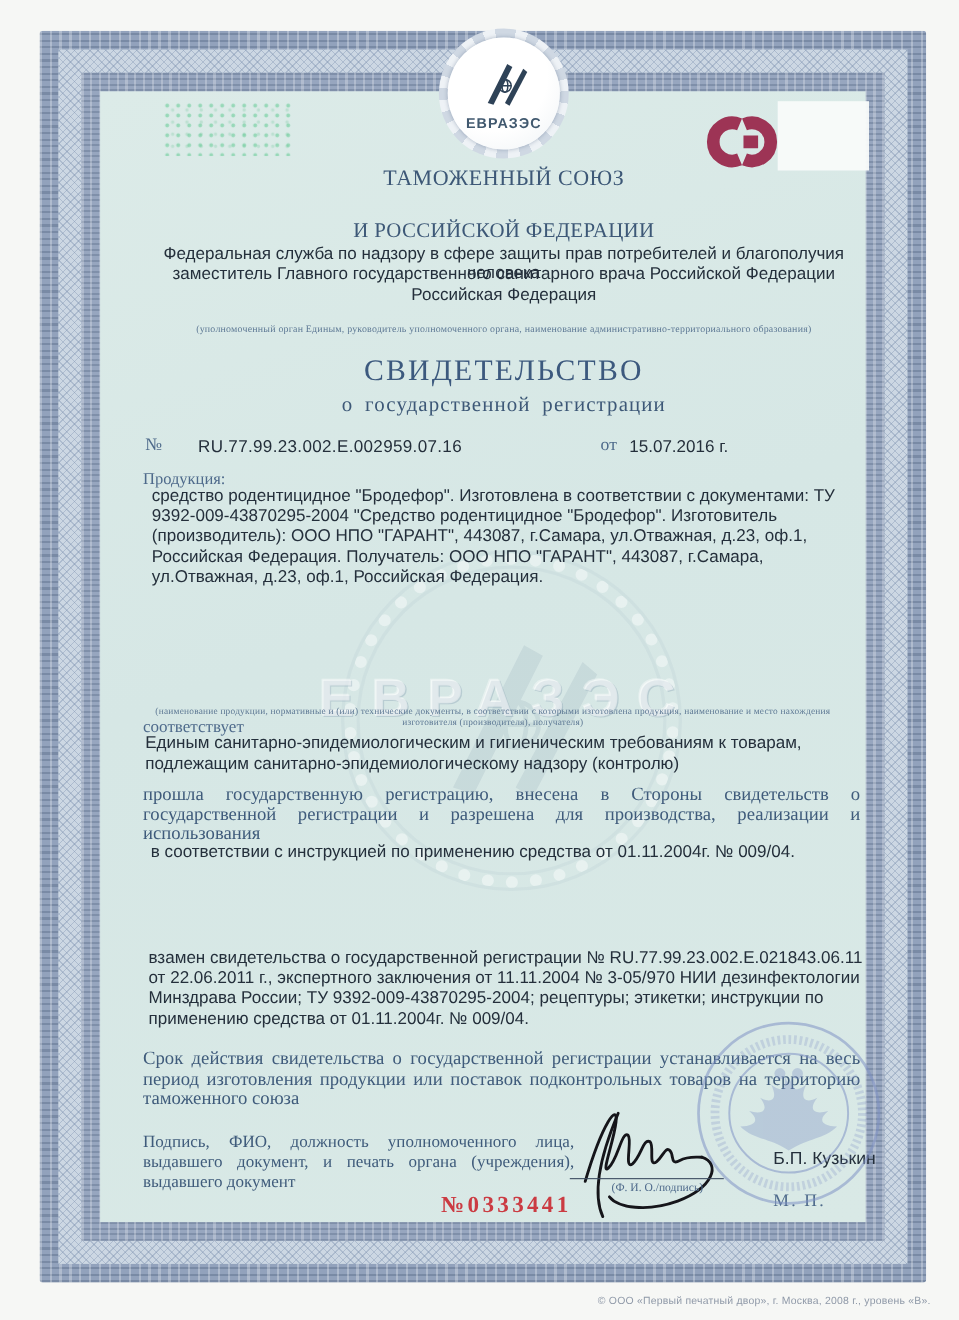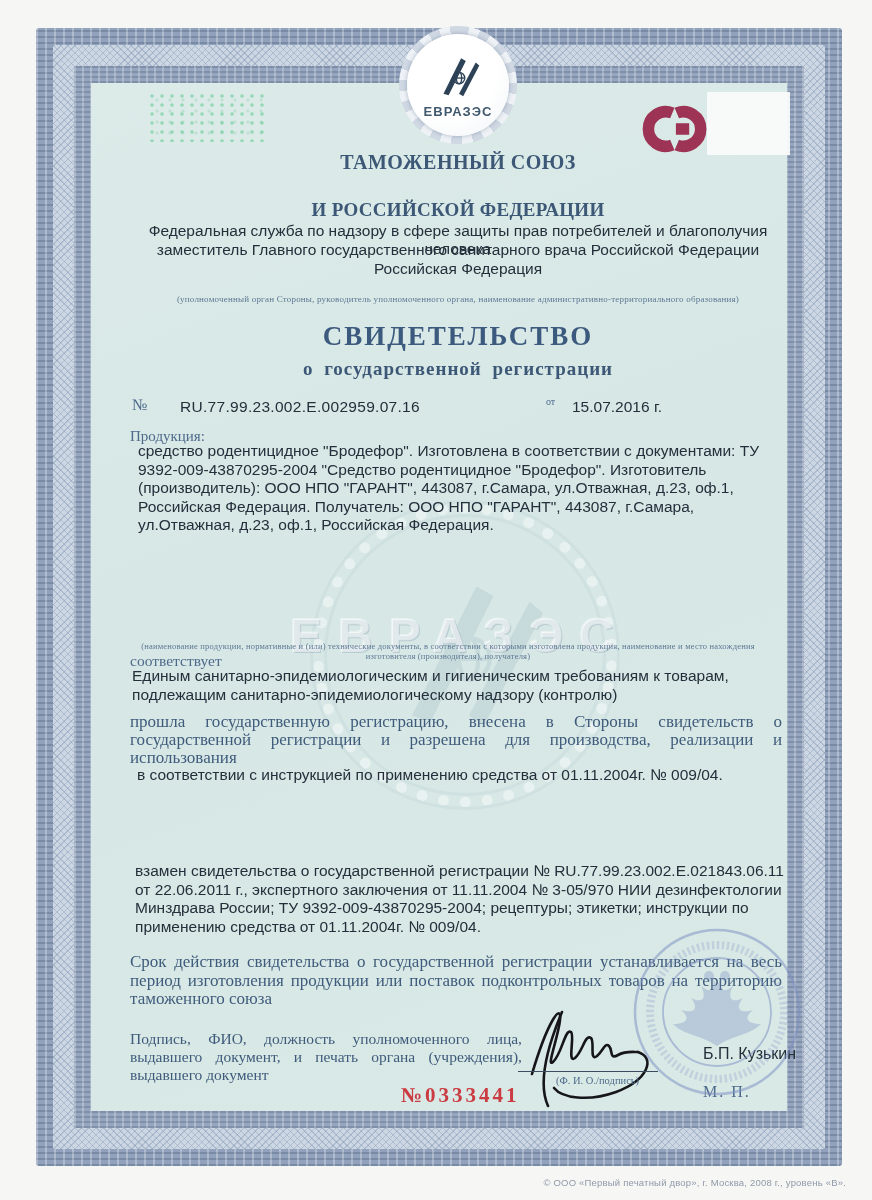--- a/index.html
+++ b/index.html
@@ -43,21 +43,21 @@
     background:linear-gradient(120deg,#f0f3e9,#e7f1e4 60%,#eef2ea);
     background-image:radial-gradient(circle at 4px 4px, rgba(74,196,130,.55) 1.3px, rgba(74,196,130,0) 2.2px),
                      radial-gradient(circle at 9px 8px, rgba(120,200,160,.35) 1.1px, rgba(120,200,160,0) 2px);
     background-size:10px 9px, 13px 11px;opacity:.85;}
 
   
   .white-patch{position:absolute;left:707px;top:92px;width:83px;height:63px;background:rgba(249,251,250,.95);}
 
   
   .center-line{position:absolute;left:128px;width:660px;text-align:center;}
-  .serif-bold{font-family:"Liberation Serif",serif;font-weight:bold;color:#3d5877;}
+  .serif-bold{font-family:"Liberation Serif",serif;font-weight:normal;color:#3d5877;}
   .serif-faded{font-family:"Liberation Serif",serif;color:#4e6a8b;}
   .serif-form{font-family:"Liberation Serif",serif;color:#3f5b7b;}
   .sans-typed{font-family:"Liberation Sans",sans-serif;color:#242f3b;}
   .tiny-caption{font-family:"Liberation Serif",serif;font-size:9px;color:#5d7894;letter-spacing:.2px;}
   .just{text-align:justify;}
 
   
   .wm-circle{position:absolute;left:313px;top:503px;width:282px;height:282px;border-radius:50%;
     border:11px dotted rgba(255,255,255,.75);box-shadow:0 0 0 3px rgba(160,180,195,.25), inset 0 0 0 3px rgba(160,180,195,.25);
     opacity:.55;display:flex;align-items:center;justify-content:center;}
@@ -132,28 +132,28 @@
       </g>
     </svg>
 
     <div class="white-patch"></div>
 
     <div class="center-line serif-bold" style="top:151px;font-size:20px;letter-spacing:.5px;">ТАМОЖЕННЫЙ СОЮЗ</div>
     <div class="center-line serif-bold" style="top:199px;font-size:19px;letter-spacing:.3px;">И РОССИЙСКОЙ ФЕДЕРАЦИИ</div>
     <div class="center-line sans-typed" style="top:222px;font-size:15.5px;">Федеральная служба по надзору в сфере защиты прав потребителей и благополучия человека</div>
     <div class="center-line sans-typed" style="top:241px;font-size:15.5px;">заместитель Главного государственного санитарного врача Российской Федерации</div>
     <div class="center-line sans-typed" style="top:260px;font-size:15.5px;">Российская Федерация</div>
-    <div class="center-line tiny-caption" style="top:294px;">(уполномоченный орган Стороны, руководитель уполномоченного органа, наименование административно-территориального образования)</div>
+    <div class="center-line tiny-caption" style="top:294px;">(уполномоченный орган Единым, руководитель уполномоченного органа, наименование административно-территориального образования)</div>
 
     <div class="center-line serif-bold" style="top:321px;font-size:27px;letter-spacing:2px;color:#3c597e;">СВИДЕТЕЛЬСТВО</div>
     <div class="center-line serif-bold" style="top:358px;font-size:19px;word-spacing:5px;letter-spacing:1px;">о государственной регистрации</div>
 
     <div class="serif-faded" style="position:absolute;left:132px;top:396px;font-size:16px;">№</div>
     <div class="sans-typed" style="position:absolute;left:180px;top:398px;font-size:15.5px;letter-spacing:.3px;">RU.77.99.23.002.Е.002959.07.16</div>
-    <div class="serif-faded" style="position:absolute;left:546px;top:396px;font-size:10px;">от</div>
+    <div class="serif-faded" style="position:absolute;left:546px;top:396px;font-size:16px;">от</div>
     <div class="sans-typed" style="position:absolute;left:572px;top:398px;font-size:15.5px;">15.07.2016 г.</div>
 
     <div class="serif-faded" style="position:absolute;left:130px;top:428px;font-size:15px;">Продукция:</div>
     <div class="sans-typed" style="position:absolute;left:138px;top:442px;width:646px;font-size:15.5px;line-height:18.5px;">средство родентицидное "Бродефор". Изготовлена в соответствии с документами: ТУ 9392-009-43870295-2004 "Средство родентицидное "Бродефор". Изготовитель (производитель): ООО НПО "ГАРАНТ", 443087, г.Самара, ул.Отважная, д.23, оф.1, Российская Федерация.  Получатель: ООО НПО "ГАРАНТ", 443087, г.Самара, ул.Отважная, д.23, оф.1, Российская Федерация.</div>
 
     <div class="tiny-caption" style="position:absolute;left:122px;top:641px;width:652px;text-align:center;font-size:8.5px;">(наименование продукции, нормативные и (или) технические документы, в соответствии с которыми изготовлена продукция, наименование и место нахождения изготовителя (производителя), получателя)</div>
 
     <div class="serif-faded" style="position:absolute;left:130px;top:652px;font-size:15.5px;">соответствует</div>
     <div class="sans-typed" style="position:absolute;left:132px;top:667px;width:652px;font-size:15.5px;line-height:18.5px;">Единым санитарно-эпидемиологическим и гигиеническим требованиям к товарам, подлежащим санитарно-эпидемиологическому надзору (контролю)</div>
 

